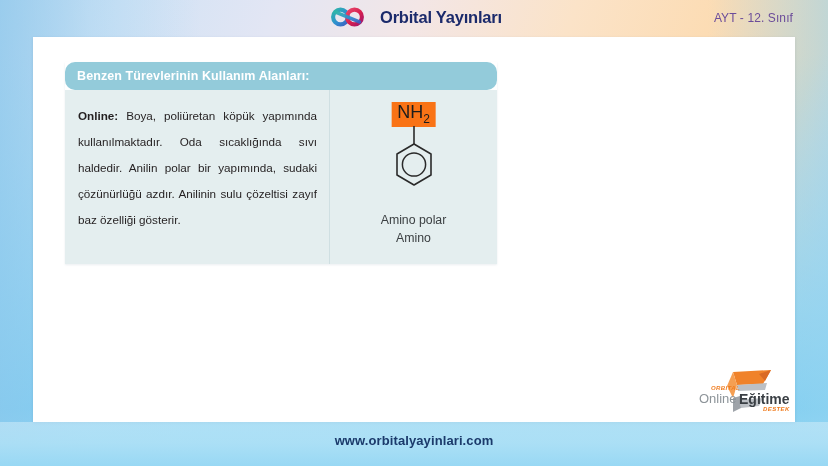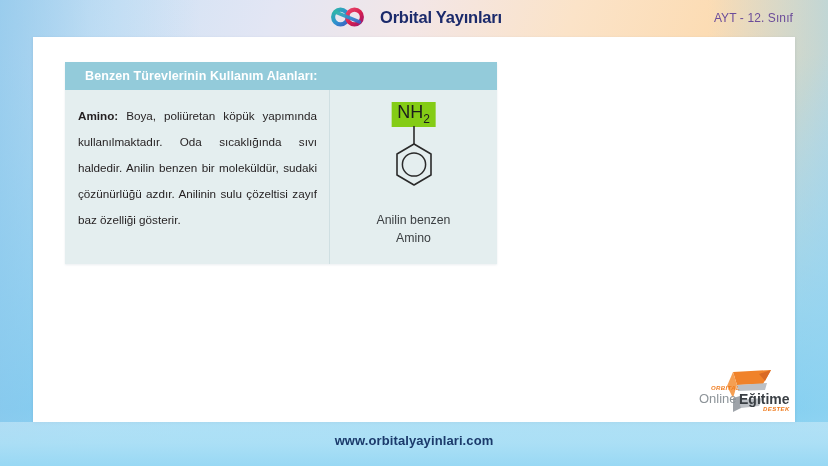--- a/index.html
+++ b/index.html
@@ -151,27 +151,28 @@
     top: 62px;
     width: 432px;
     height: 202px;
     box-shadow: 0 1px 2px rgba(60,90,120,0.10);
   }
   .box-title {
     height: 28px;
     background: #93cbda;
     display: flex;
     align-items: center;
-    padding-left: 20px;
+    padding-left: 12px;
     box-sizing: border-box;
     font-size: 12.5px;
     font-weight: bold;
     color: #ffffff;
     letter-spacing: 0.1px;
     white-space: nowrap;
+    border-radius: 10px;
   }
   .box-body {
     height: 174px;
     background: #e4eeef;
     display: flex;
     box-sizing: border-box;
   }
   .text-col {
     width: 265px;
     box-sizing: border-box;
@@ -201,21 +202,21 @@
   .mol-figure {
     width: 90px;
     height: 105px;
     position: relative;
   }
   .nh2-label {
     position: absolute;
     left: 50%;
     top: 0;
     transform: translateX(-50%);
-    background: #84cc16;
+    background: #f97316;
     padding: 1px 6px 2px 6px;
     font-size: 18px;
     color: #1c1c1c;
     line-height: 1.05;
     white-space: nowrap;
   }
   .nh2-label sub {
     font-size: 12px;
   }
   .mol-svg {
@@ -307,34 +308,34 @@
 
   <div class="topic-chip">ORGANİK BİLEŞİKLER</div>
 
   <div class="page-card"></div>
 
   <div class="content-box">
     <div class="box-title">Benzen Türevlerinin Kullanım Alanları:</div>
     <div class="box-body">
 
       <div class="text-col">
-        <p class="para"><b>Amino:</b><span> Boya, poliüretan köpük yapımında kullanılmaktadır. Oda sıcaklığında sıvı haldedir. Anilin benzen bir moleküldür, sudaki çözünürlüğü azdır. Anilinin sulu çözeltisi zayıf baz özelliği gösterir.</span></p>
+        <p class="para"><b>Online:</b><span> Boya, poliüretan köpük yapımında kullanılmaktadır. Oda sıcaklığında sıvı haldedir. Anilin polar bir yapımında, sudaki çözünürlüğü azdır. Anilinin sulu çözeltisi zayıf baz özelliği gösterir.</span></p>
       </div>
 
       <div class="mol-col">
         <div class="mol-figure">
           <div class="nh2-label"><span>NH</span><sub>2</sub></div>
           <svg class="mol-svg" width="56" height="82" viewBox="0 0 56 82" xmlns="http://www.w3.org/2000/svg">
             <line x1="28" y1="0" x2="28" y2="18" stroke="#2a2a2a" stroke-width="1.6"></line>
             <polygon points="28,18 45,28 45,49 28,59 11,49 11,28" fill="none" stroke="#2a2a2a" stroke-width="1.6" stroke-linejoin="round"></polygon>
             <circle cx="28" cy="38.5" r="11.6" fill="none" stroke="#2a2a2a" stroke-width="1.5"></circle>
           </svg>
         </div>
         <div class="mol-caption">
-          <div>Anilin benzen</div>
+          <div>Amino polar</div>
           <div>Amino</div>
         </div>
       </div>
 
     </div>
   </div>
 
   <div class="watermark">
     <svg class="wm-svg" width="96" height="48" viewBox="0 0 96 48" xmlns="http://www.w3.org/2000/svg">
       <g opacity="0.95">

